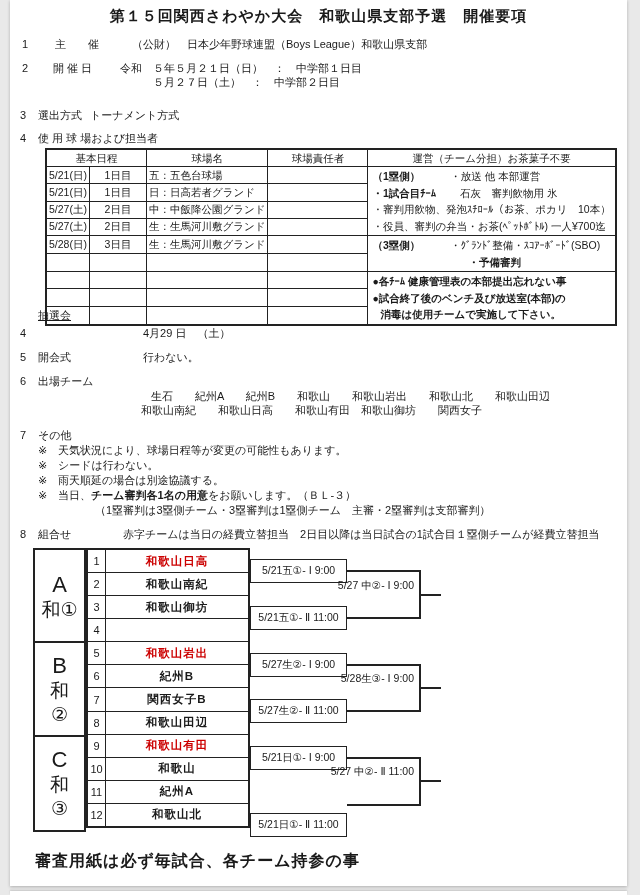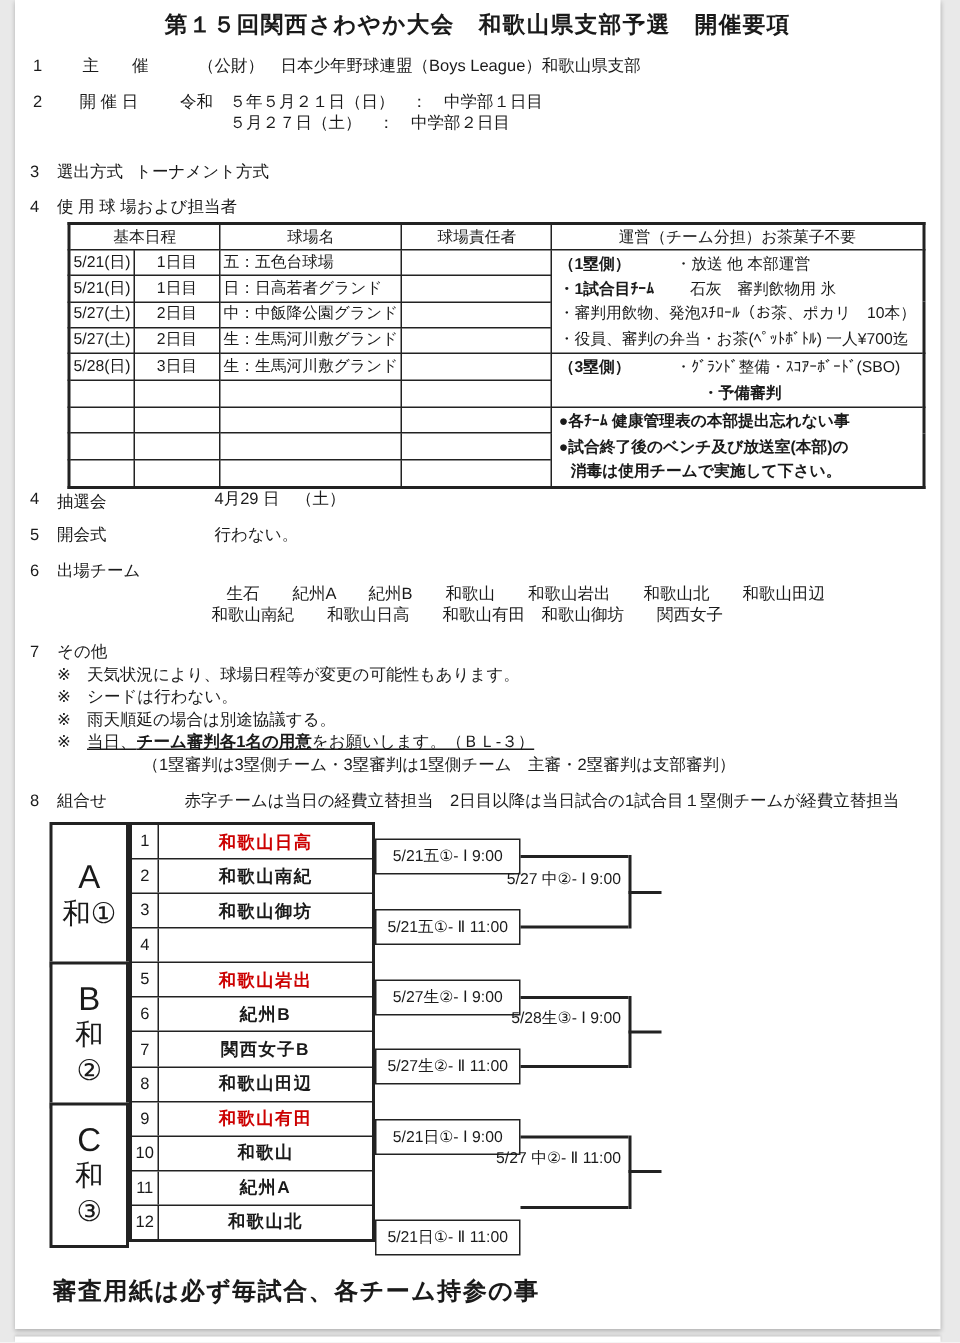--- a/index.html
+++ b/index.html
@@ -193,21 +193,21 @@
     <tr>
       <td class="c-date"></td>
       <td class="c-day"></td>
       <td class="c-venue"></td>
       <td class="c-resp"></td>
     </tr>
   </tbody>
       </table>
 
   <span class="abs t11" style="left:10px;top:326px;">4</span>
-  <span class="abs t11" style="left:28px;top:328px;">抽選会</span>
+  <span class="abs t11" style="left:28px;top:308px;text-decoration:underline;">抽選会</span>
   <span class="abs t11" style="left:133px;top:326px;">4月29 日　（土）</span>
 
   <span class="abs t11" style="left:10px;top:350px;">5</span>
   <span class="abs t11" style="left:28px;top:350px;">開会式</span>
   <span class="abs t11" style="left:133px;top:350px;">行わない。</span>
 
   <span class="abs t11" style="left:10px;top:374px;">6</span>
   <span class="abs t11" style="left:28px;top:374px;">出場チーム</span>
   <span class="abs t11" style="left:141px;top:389px;">生石　　紀州A　　紀州B　　和歌山　　和歌山岩出　　和歌山北　　和歌山田辺</span>
   <span class="abs t11" style="left:131px;top:403px;">和歌山南紀　　和歌山日高　　和歌山有田　和歌山御坊　　関西女子</span>
@@ -215,21 +215,21 @@
   <span class="abs t11" style="left:10px;top:428px;">7</span>
   <span class="abs t11" style="left:28px;top:428px;">その他</span>
 
   <span class="abs t11" style="left:28px;top:443px;">※</span>
   <span class="abs t11" style="left:48px;top:443px;">天気状況により、球場日程等が変更の可能性もあります。</span>
   <span class="abs t11" style="left:28px;top:458px;">※</span>
   <span class="abs t11" style="left:48px;top:458px;">シードは行わない。</span>
   <span class="abs t11" style="left:28px;top:473px;">※</span>
   <span class="abs t11" style="left:48px;top:473px;">雨天順延の場合は別途協議する。</span>
   <span class="abs t11" style="left:28px;top:488px;">※</span>
-  <span class="abs t11" style="left:48px;top:488px;text-decoration:underline;"><span>当日、</span><span class="bold">チーム審判各1名の用意</span><span>をお願いします。（ＢＬ-３）</span></span>
+  <span class="abs t11" style="left:48px;top:488px;"><span>当日、</span><span class="bold">チーム審判各1名の用意</span><span>をお願いします。（ＢＬ-３）</span></span>
   <span class="abs t11" style="left:85px;top:503px;">（1塁審判は3塁側チーム・3塁審判は1塁側チーム　主審・2塁審判は支部審判）</span>
 
   <span class="abs t11" style="left:10px;top:527px;">8</span>
   <span class="abs t11" style="left:28px;top:527px;">組合せ</span>
   <span class="abs t11" style="left:78px;top:527px;margin-left:35px;">赤字チームは当日の経費立替担当　2日目以降は当日試合の1試合目１塁側チームが経費立替担当</span>
 
   <div class="blk-box" style="top:548px;height:93px;">
     <span class="blk-letter">A</span>
     <span class="blk-kanji">和①</span>
   </div>

